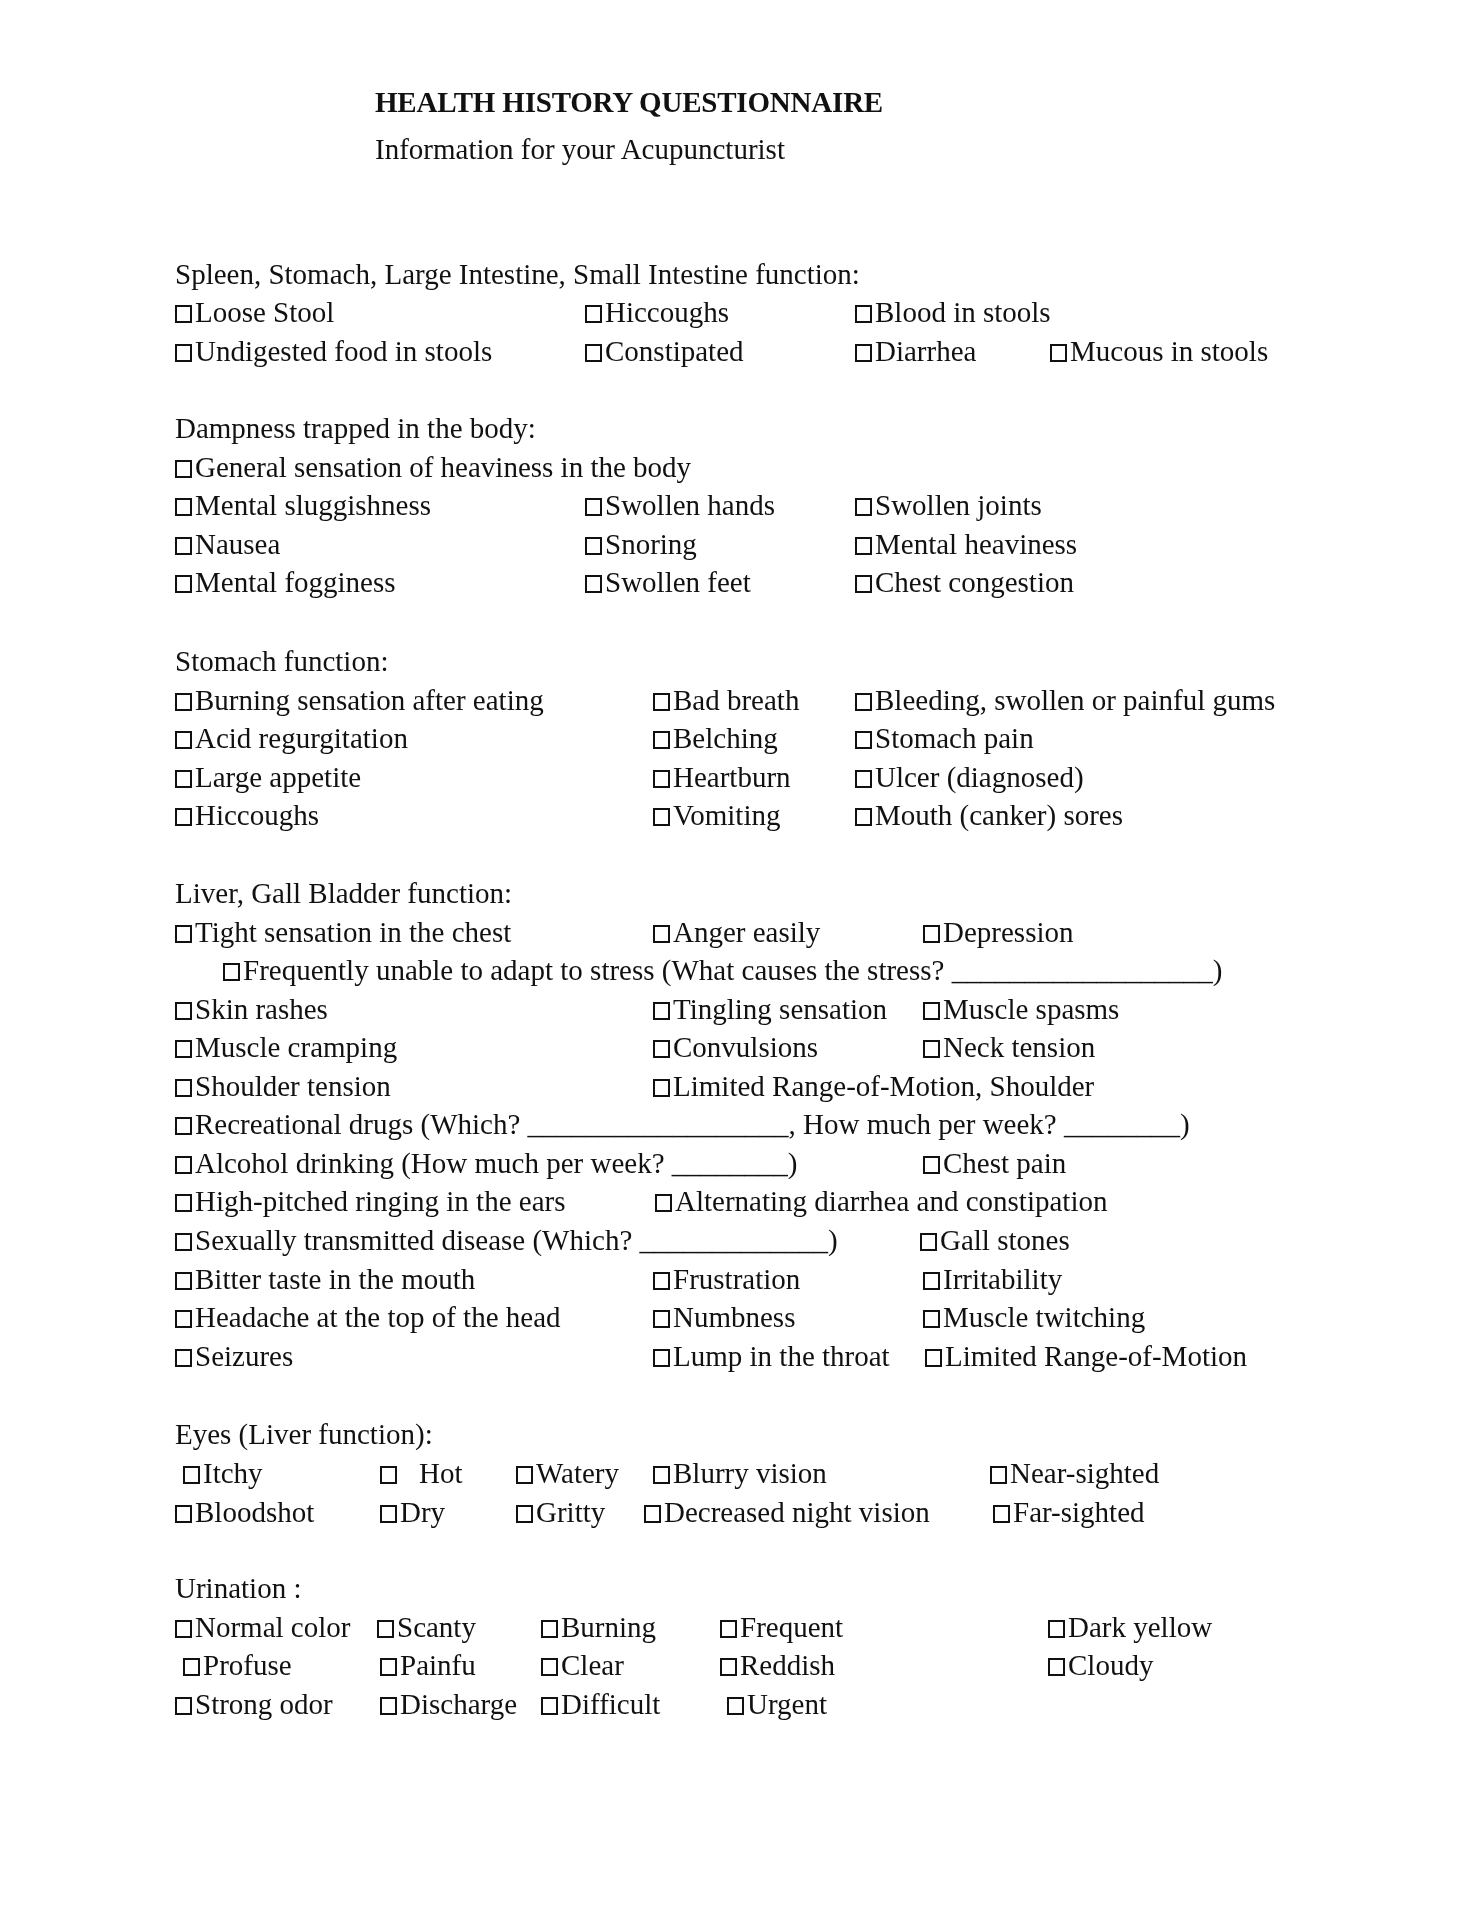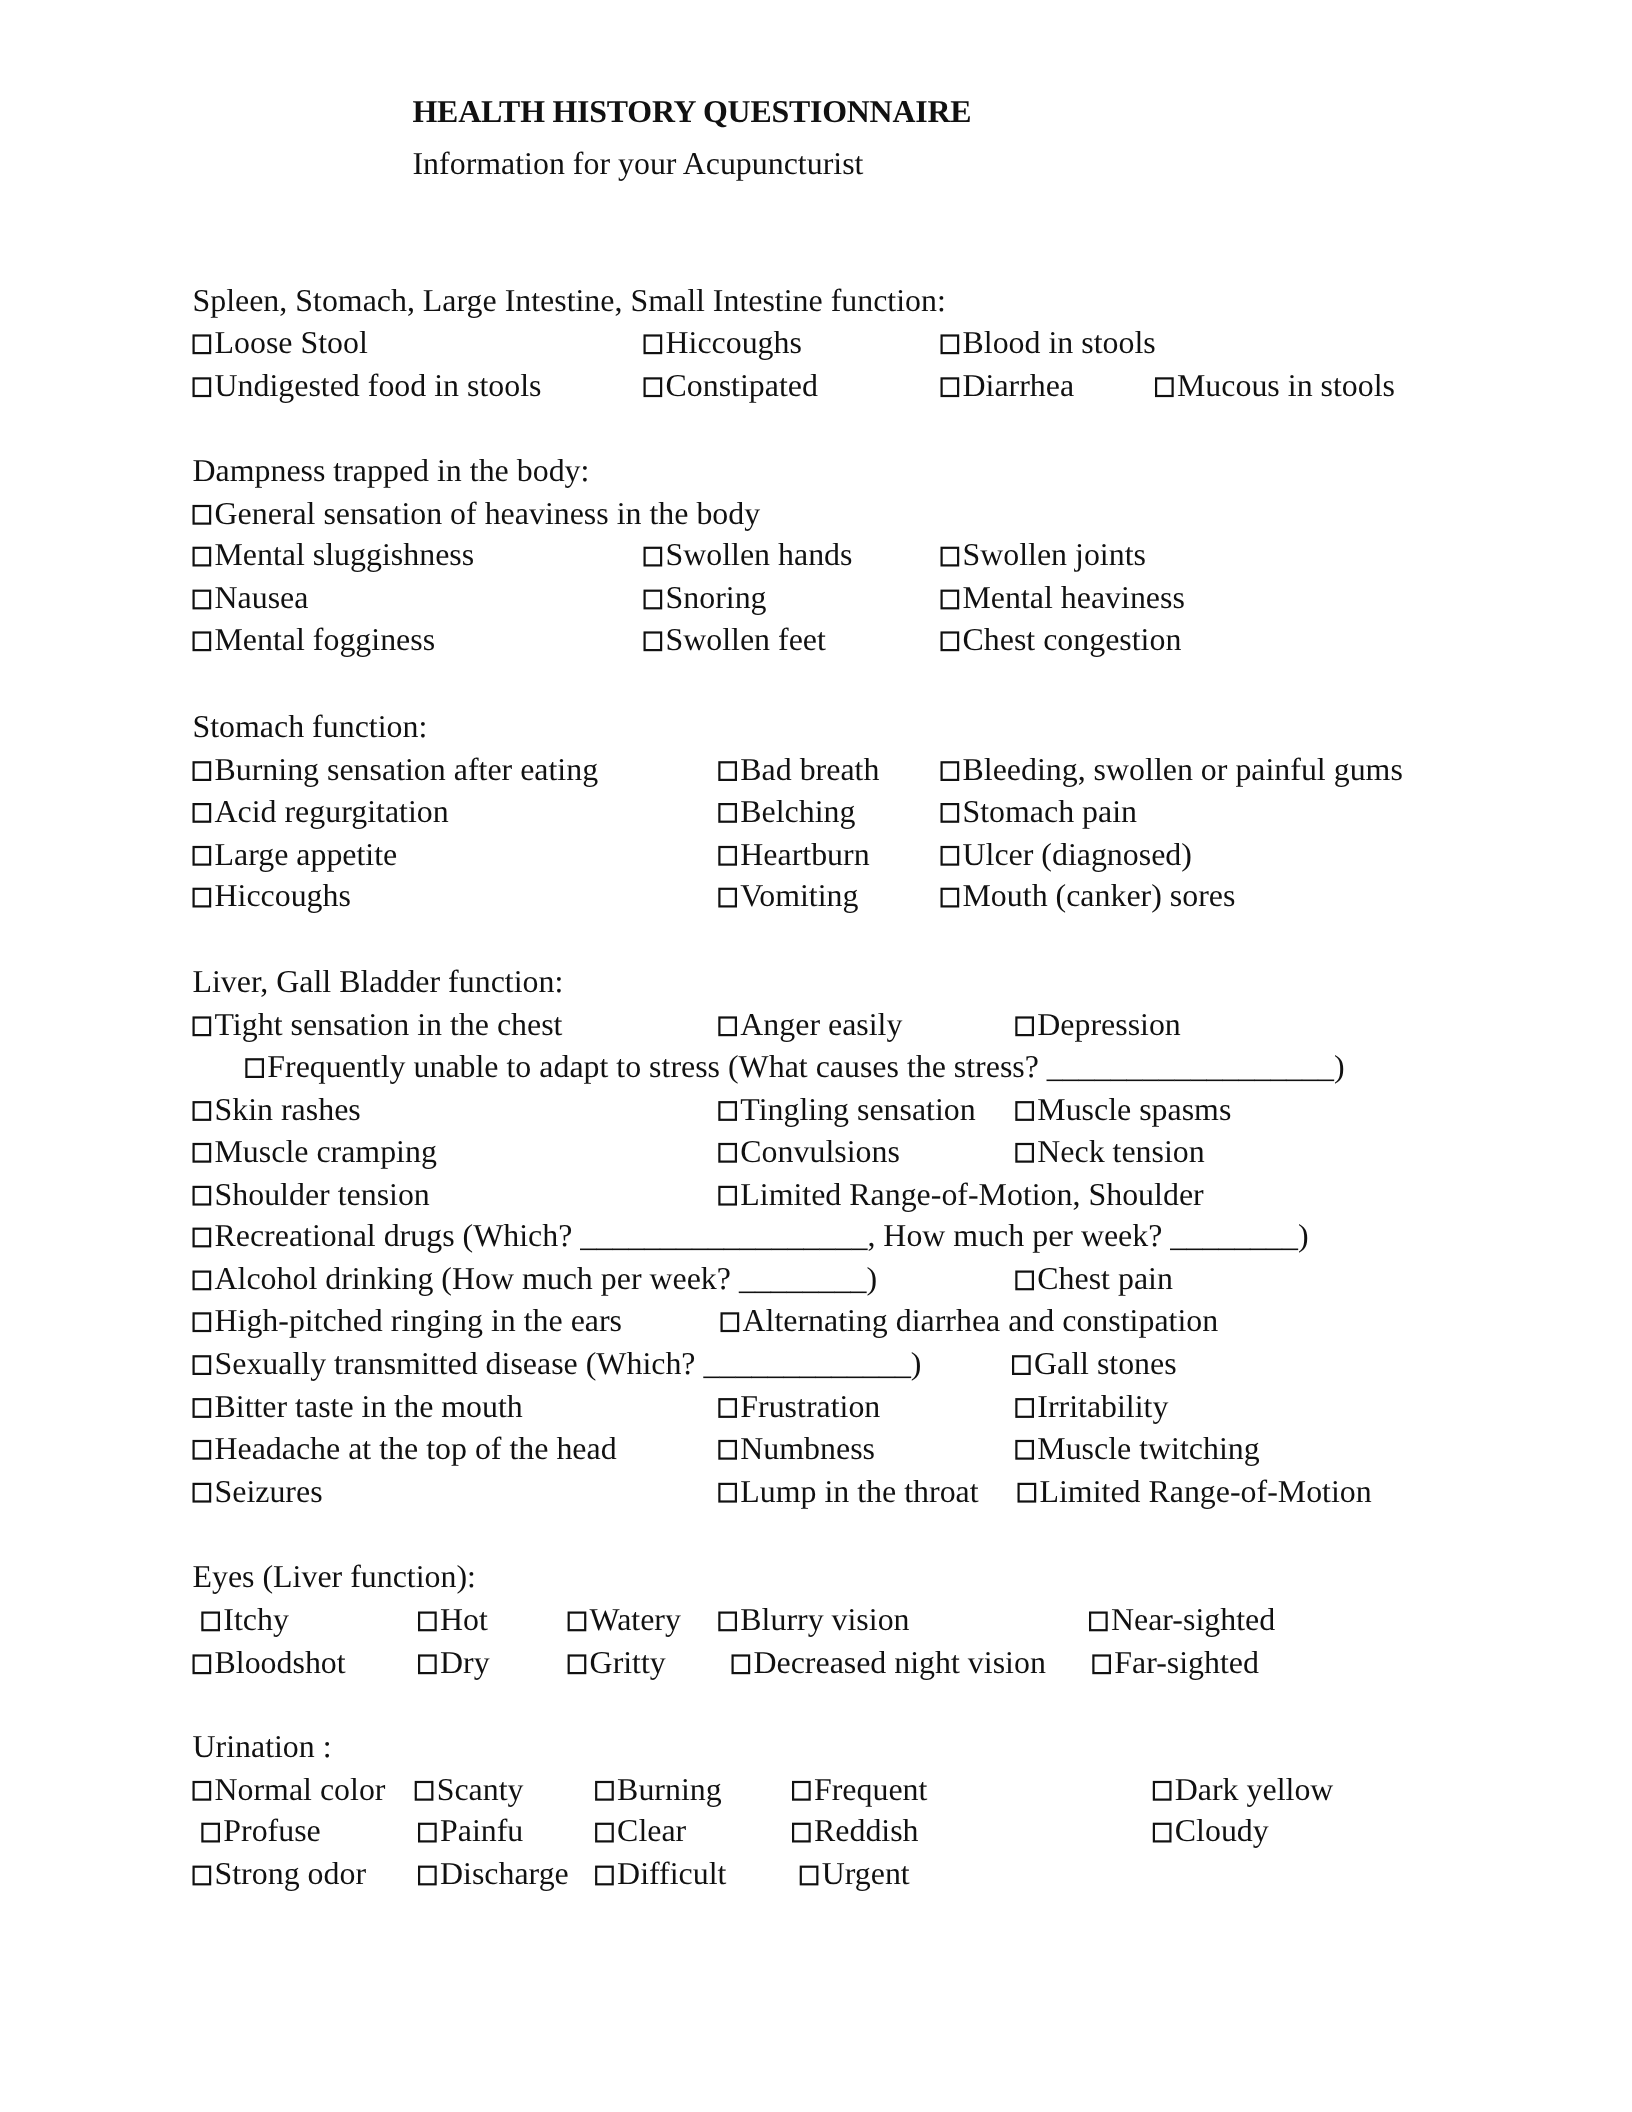--- a/index.html
+++ b/index.html
@@ -314,51 +314,51 @@
         <span class="box"></span>
         <span class="txt">Limited Range-of-Motion</span>
       </label>
     </div>
     <div class="heading" style="left: 175px; top: 1418px;">Eyes (Liver function):</div>
     <div class="line" style="top: 1457px;">
       <label class="opt" style="left: 183px;">
         <span class="box"></span>
         <span class="txt">Itchy</span>
       </label>
+      <label class="opt" style="left: 380px; gap: 19px;">
+        <span class="box"></span>
+        <span class="txt">Hot</span>
+      </label>
+      <label class="opt" style="left: 516px;">
+        <span class="box"></span>
+        <span class="txt">Watery</span>
+      </label>
+      <label class="opt" style="left: 653px;">
+        <span class="box"></span>
+        <span class="txt">Blurry vision</span>
+      </label>
+      <label class="opt" style="left: 990px;">
+        <span class="box"></span>
+        <span class="txt">Near-sighted</span>
+      </label>
+    </div>
+    <div class="line" style="top: 1496px;">
+      <label class="opt" style="left: 175px;">
+        <span class="box"></span>
+        <span class="txt">Bloodshot</span>
+      </label>
       <label class="opt" style="left: 380px;">
         <span class="box"></span>
-        <span class="txt">Hot</span>
+        <span class="txt">Dry</span>
       </label>
       <label class="opt" style="left: 516px;">
         <span class="box"></span>
-        <span class="txt">Watery</span>
-      </label>
-      <label class="opt" style="left: 653px;">
-        <span class="box"></span>
-        <span class="txt">Blurry vision</span>
-      </label>
-      <label class="opt" style="left: 990px;">
-        <span class="box"></span>
-        <span class="txt">Near-sighted</span>
-      </label>
-    </div>
-    <div class="line" style="top: 1496px;">
-      <label class="opt" style="left: 175px;">
-        <span class="box"></span>
-        <span class="txt">Bloodshot</span>
-      </label>
-      <label class="opt" style="left: 380px;">
-        <span class="box"></span>
-        <span class="txt">Dry</span>
-      </label>
-      <label class="opt" style="left: 516px;">
-        <span class="box"></span>
         <span class="txt">Gritty</span>
       </label>
-      <label class="opt" style="left: 651px; padding-left: 14px;">
+      <label class="opt" style="left: 630px; padding-left: 14px;">
         <span class="box"></span>
         <span class="txt">Decreased night vision</span>
       </label>
       <label class="opt" style="left: 993px;">
         <span class="box"></span>
         <span class="txt">Far-sighted</span>
       </label>
     </div>
     <div class="heading" style="left: 175px; top: 1572px;">Urination :</div>
     <div class="line" style="top: 1611px;">

